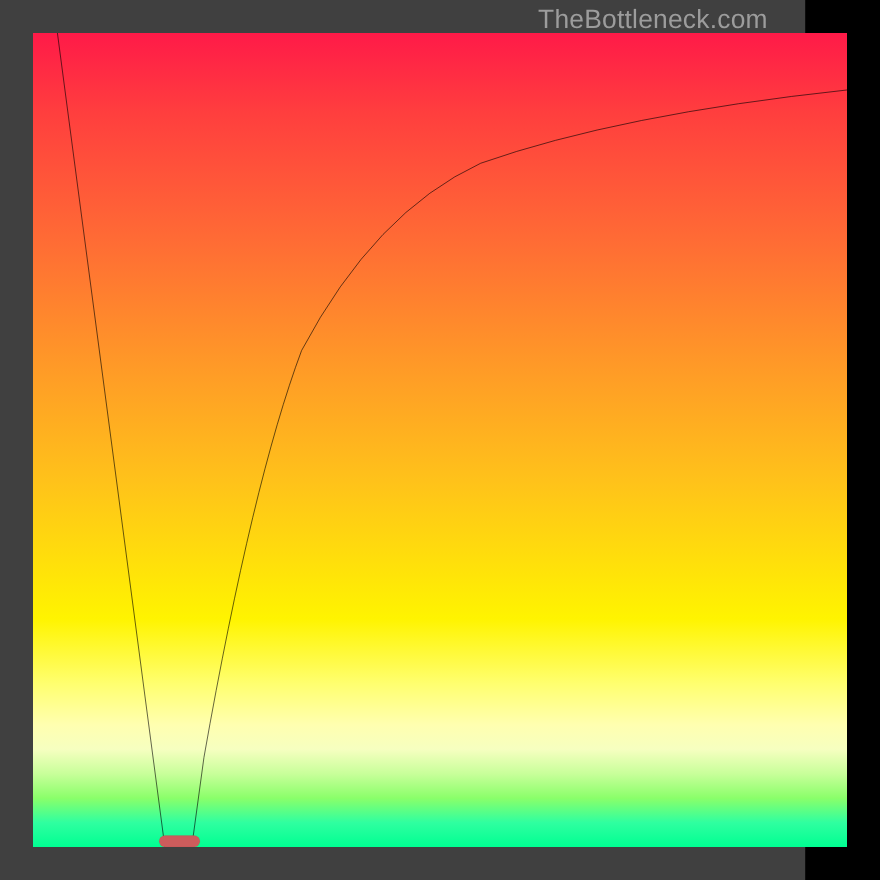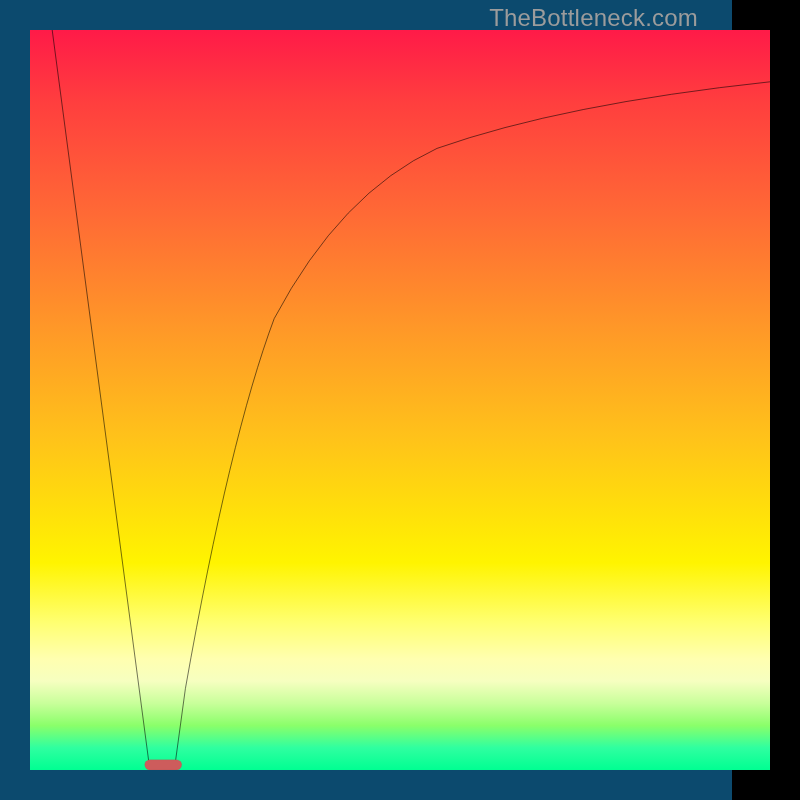--- a/index.html
+++ b/index.html
@@ -10,21 +10,21 @@
     background: #000;
     overflow: hidden;
     font-family: Arial, Helvetica, sans-serif;
   }
   .frame {
     position: absolute;
     left: 0;
     top: 0;
     width: 732px;
     height: 800px;
-    background: #0c4a6e;
+    background: #404040;
   }
   .plot-area {
     position: absolute;
     left: 30px;
     top: 30px;
     width: 740px;
     height: 740px;
     
     background: linear-gradient(
       to bottom,

